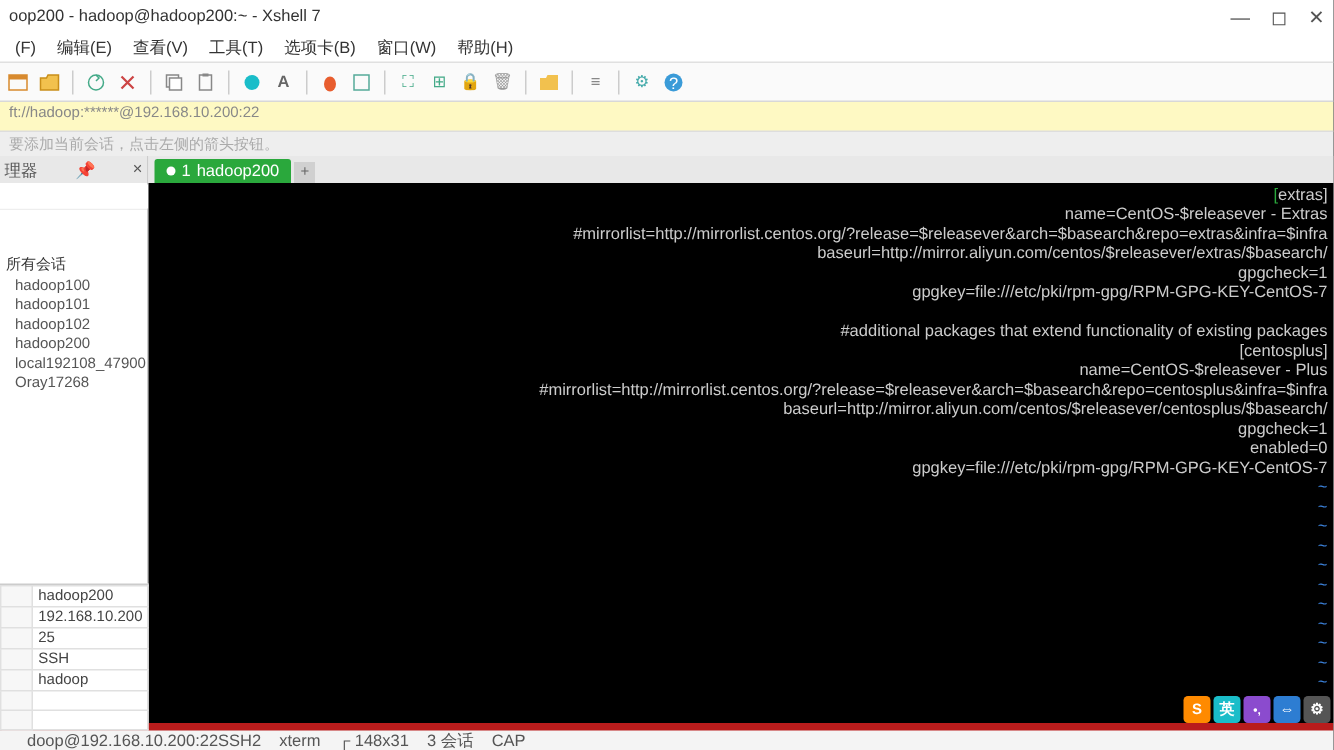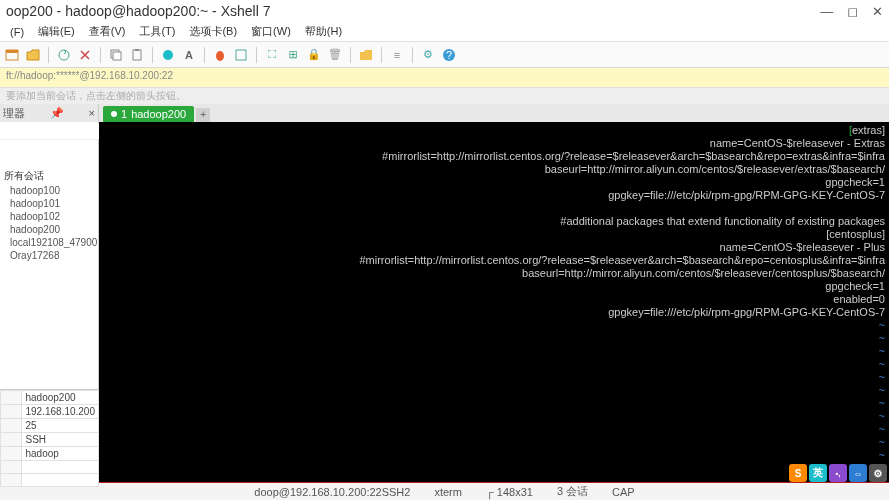--- a/index.html
+++ b/index.html
@@ -1,18 +1,18 @@
 <!DOCTYPE html>
 <html><head>
 <meta charset="utf-8">
 <style>
 * { margin: 0; padding: 0; box-sizing: border-box; font-family: "Microsoft YaHei", Tahoma, Arial, sans-serif; font-size: 11px; }
 body { background: #f0f0f0; width: 889px; height: 500px; overflow: hidden; display: flex; flex-direction: column; }
 .titlebar { height: 22px; background: #fff; display: flex; align-items: center; padding: 0 6px; justify-content: space-between; }
-.titlebar-text { color: #333; font-size: 14px; }
+.titlebar-text { color: #333; font-size: 11px; }
 .titlebar-controls { display: flex; gap: 14px; color: #555; }
 .titlebar-controls span { cursor: pointer; font-size: 13px; }
 .menubar { height: 20px; background: #fff; display: flex; align-items: center; padding: 0 4px; gap: 2px; border-bottom: 1px solid #e0e0e0; }
 .menubar span { padding: 2px 6px; color: #333; cursor: pointer; }
 .toolbar { height: 26px; background: #fafafa; display: flex; align-items: center; padding: 0 4px; gap: 5px; border-bottom: 1px solid #d8d8d8; }
 .tb-icon { width: 16px; height: 16px; display: inline-flex; align-items: center; justify-content: center; cursor: pointer; }
 .tb-sep { width: 1px; height: 16px; background: #ccc; margin: 0 2px; }
 .addrbar { height: 20px; background: #fef9c3; padding: 2px 6px; color: #888; font-size: 10px; border-bottom: 1px solid #ddd; }
 .hint { height: 16px; background: #eee; padding: 1px 6px; color: #aaa; font-size: 10px; }
 .main { flex: 1; display: flex; min-height: 0; }
@@ -30,22 +30,22 @@
 .props td { border: 1px solid #e0e0e0; padding: 1px 3px; font-size: 10px; height: 13px; color: #444; }
 .props td:first-child { width: 32px; background: #f7f7f7; }
 .content { flex: 1; display: flex; flex-direction: column; background: #e8e8e8; min-width: 0; }
 .tabs { height: 18px; display: flex; align-items: flex-end; padding-left: 4px; background: #e8e8e8; }
 .tab { background: #2aa83c; color: #fff; padding: 2px 8px; font-size: 10px; display: flex; align-items: center; gap: 4px; border-radius: 2px 2px 0 0; }
 .tab-dot { width: 6px; height: 6px; background: #fff; border-radius: 50%; display: inline-block; }
 .tab-add { width: 14px; height: 14px; background: #d0d0d0; margin-left: 2px; text-align: center; font-size: 10px; cursor: pointer; color: #666; line-height: 14px; }
 .terminal { flex: 1; background: #000; color: #ccc; font-family: Consolas, "Courier New", monospace; font-size: 11px; line-height: 12px; padding: 2px 4px; white-space: pre; overflow: hidden; position: relative; text-align: right; }
 .term-green { color: #2aa83c; }
 .term-blue { color: #3a7fd6; }
-.statusbar { height: 18px; background: #f4f4f4; border-top: 1px solid #b91c1c; display: flex; align-items: center; justify-content: center; padding: 0 8px; font-size: 10px; color: #555; }
-.status-right { display: flex; gap: 24px; align-items: center; }
+.statusbar { height: 18px; background: #f4f4f4; border-top: 5px solid #b91c1c; display: flex; align-items: center; justify-content: flex-start; padding: 0 18px; font-size: 10px; color: #555; }
+.status-right { display: flex; gap: 12px; align-items: center; }
 .tray { position: absolute; right: 2px; bottom: 18px; display: flex; gap: 2px; }
 .tray-icon { width: 18px; height: 18px; border-radius: 3px; display: flex; align-items: center; justify-content: center; font-size: 10px; color: #fff; font-weight: bold; }
 </style>
 </head>
 <body>
 
 <div class="titlebar">
   <span class="titlebar-text">oop200 - hadoop@hadoop200:~ - Xshell 7</span>
   <div class="titlebar-controls">
     <span>—</span>

